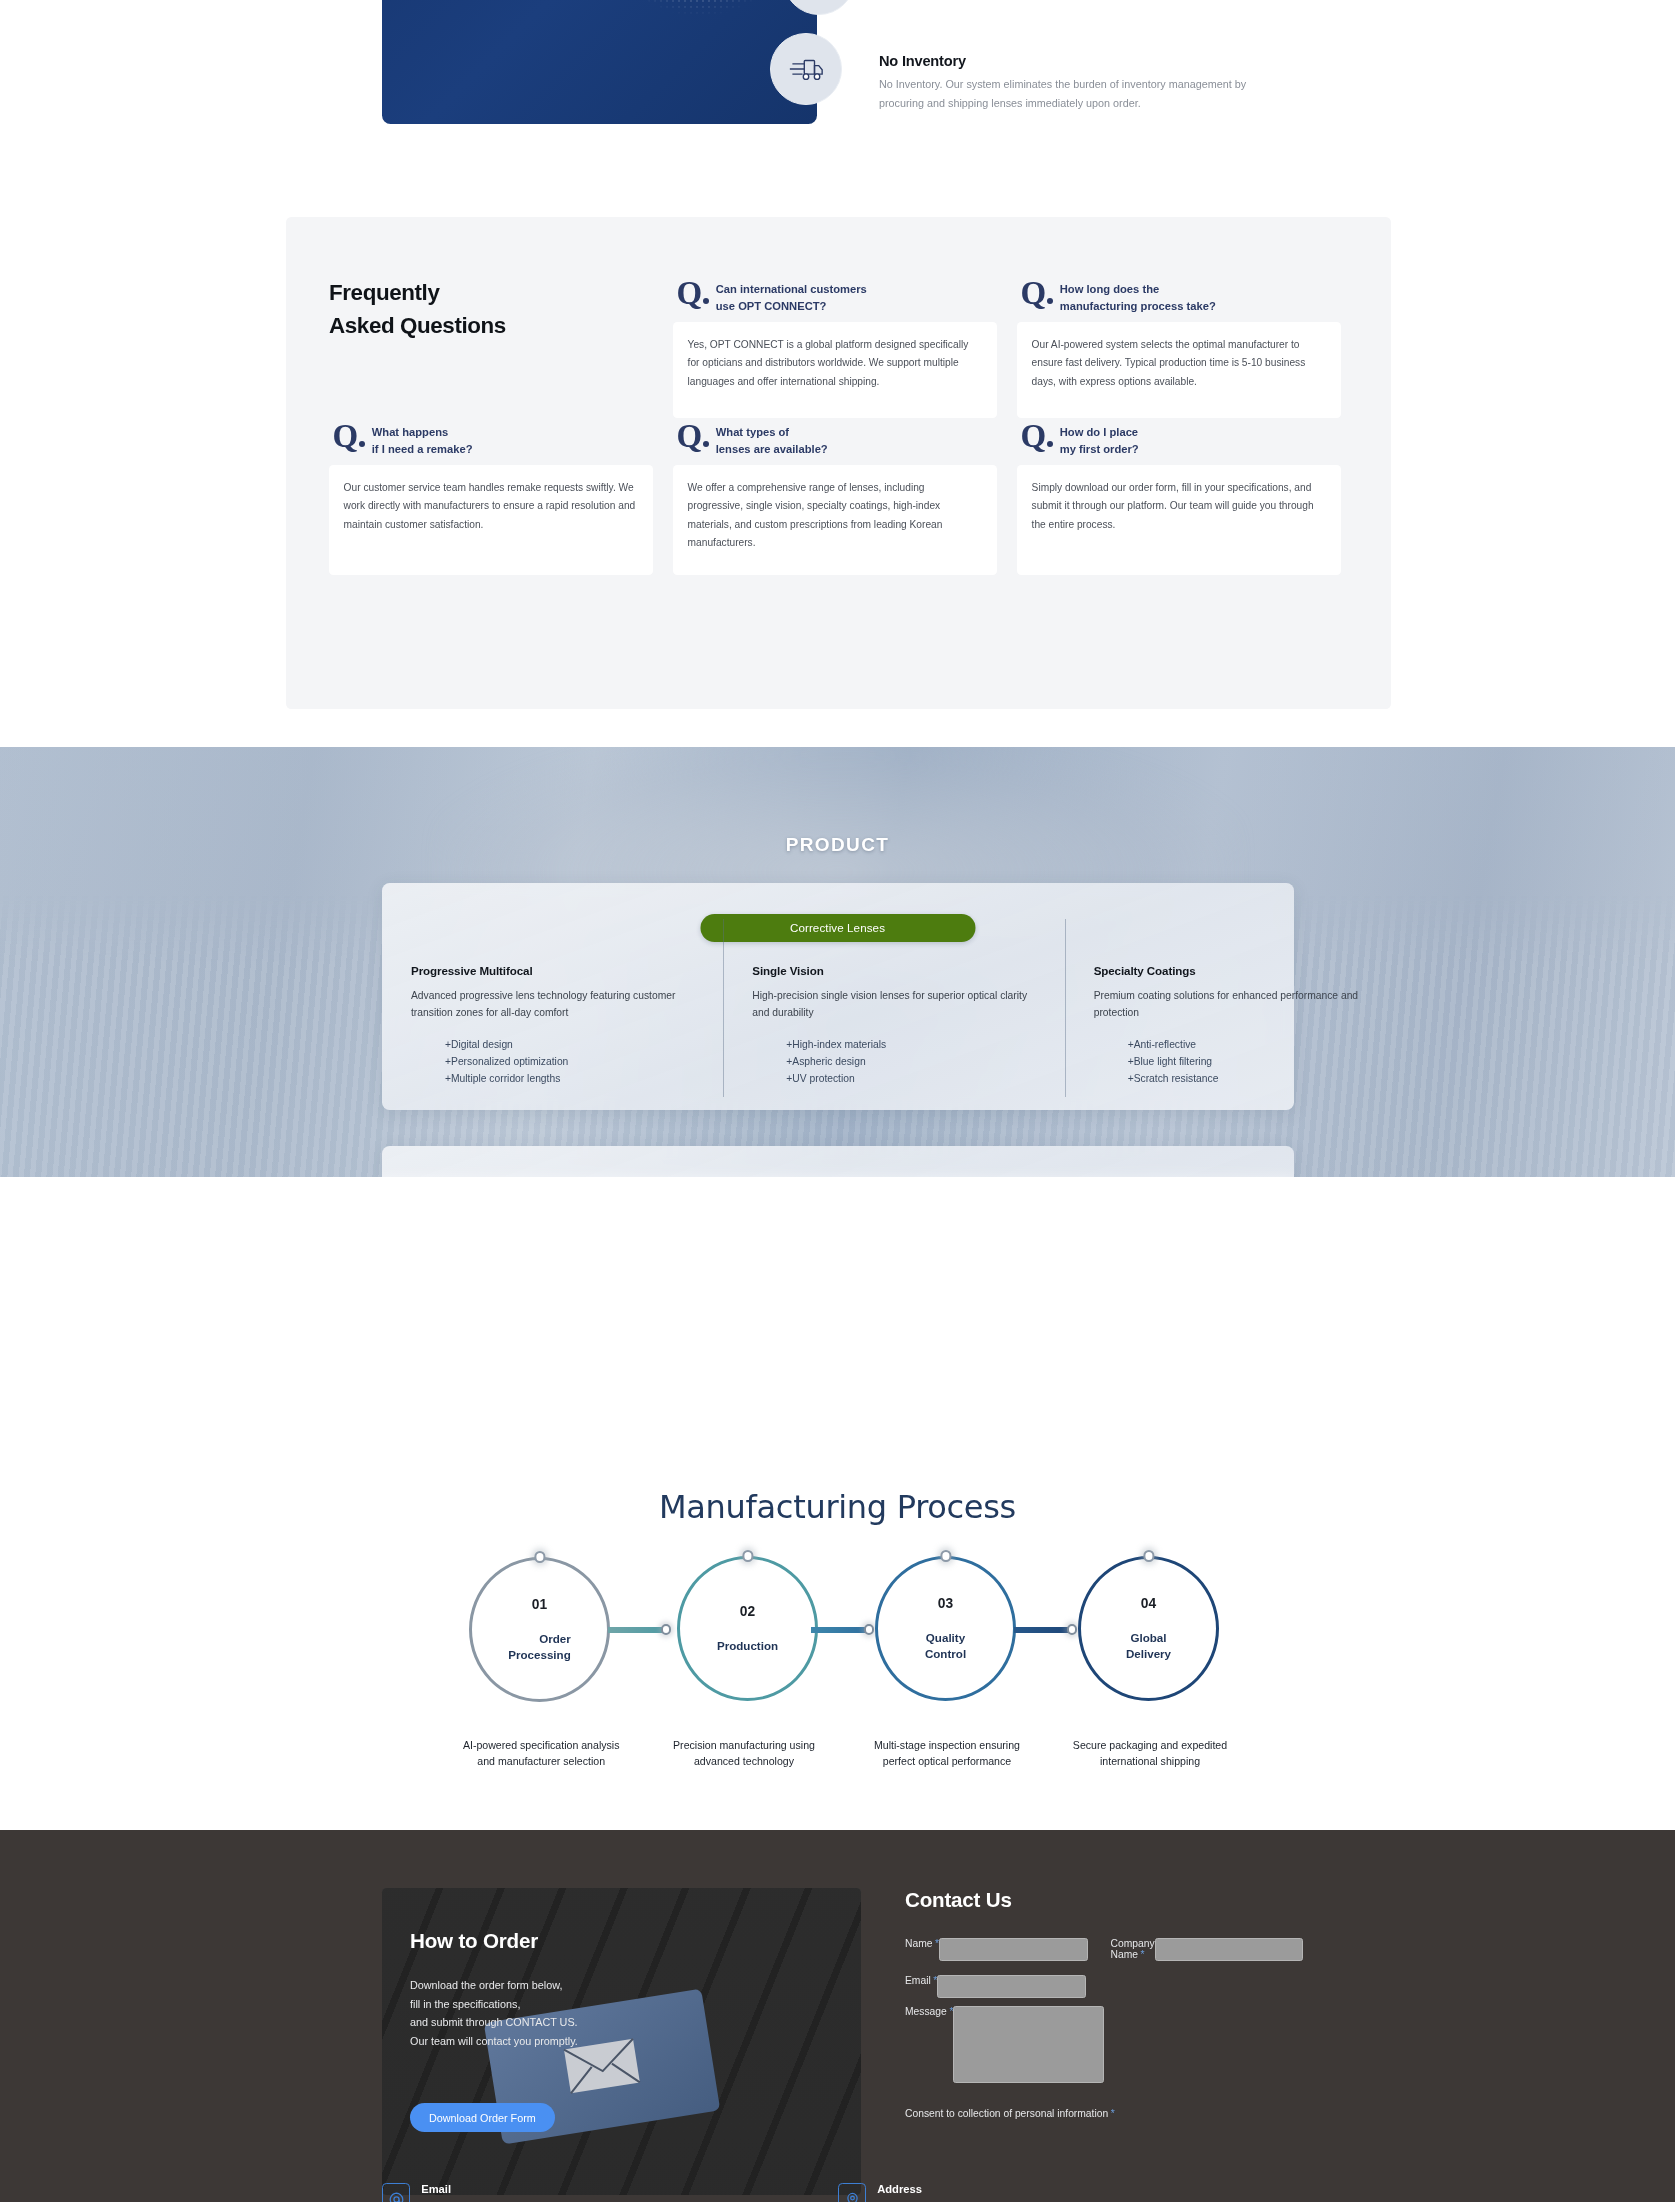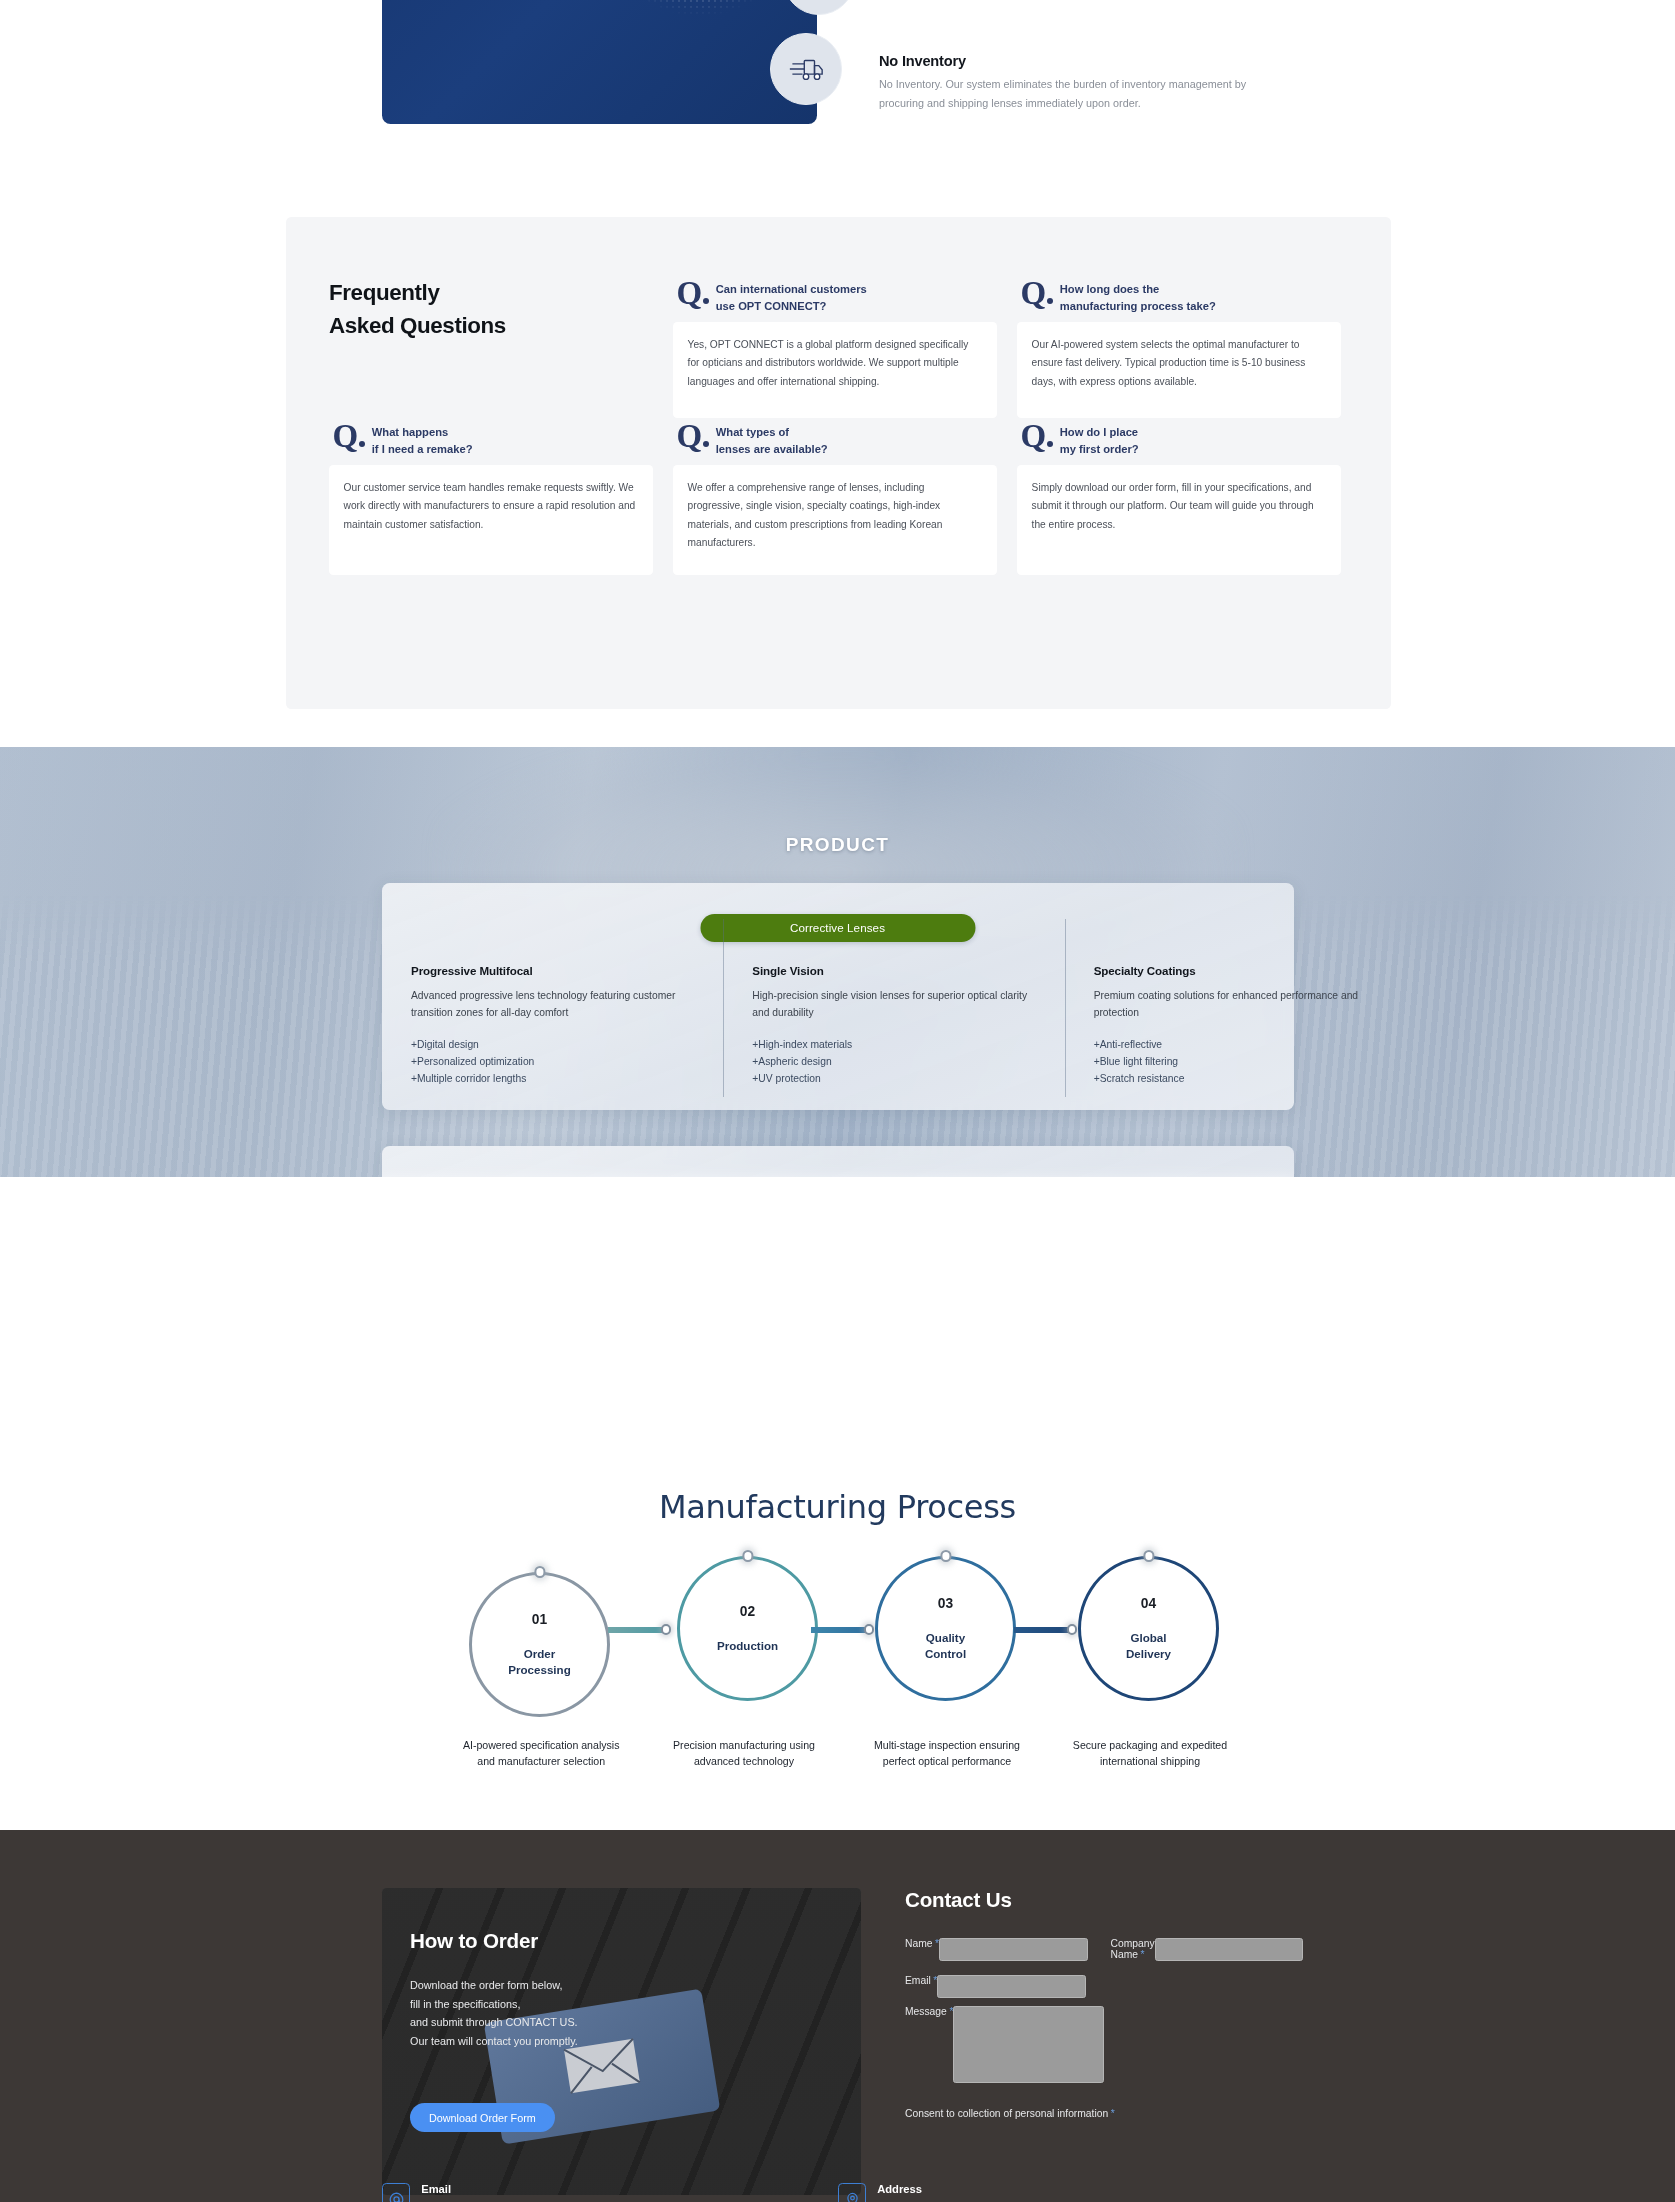--- a/index.html
+++ b/index.html
@@ -182,21 +182,21 @@
     width:0.9px; background: rgba(90,110,135,.42);
   }
   .prod-col h4 {
     font-size: 11.6px; font-weight: 700; color: #10151c;
     margin-bottom: 9.5px; letter-spacing: -0.1px;
   }
   .prod-col p {
     font-size: 10.3px; line-height: 1.68; color: #3c434d;
     margin-bottom: 14.6px;
   }
-  .prod-col ul { list-style: none; }
+  .prod-col ul { list-style: none; margin-left: 34px; }
   .prod-col li {
     font-size: 10.3px; line-height: 1.66; color: #3b4a60;
   }
   .spec-list {
     position: absolute;
     left: 0; top: 1225px; width: 1675px;
     text-align: center;
   }
   .spec-list div {
     font-size: 10.6px; line-height: 1.98; color: #2f3944;
@@ -510,21 +510,21 @@
   <div>Industrial lenses</div>
   <div>Tactical lenses for military and police use</div>
   <div>Dental and Medical Loupes</div>
 </div>
 
 <div class="mfg-section"></div>
 <div class="mfg-title">Manufacturing Process</div>
 
 <div class="mfg-steps">
 
-  <div class="step" style="left:0px; top:16px;">
+  <div class="step" style="left:0px; top:1px;text-align:right;">
     <div class="ring" style="border-color:#8a97a4;">
       <div class="knob"></div>
       <div class="num">01</div>
       <div class="lbl">
         <span>Order</span><br>
         <span>Processing</span>
       </div>
     </div>
   </div>
   <div class="connector" style="left:139px; background:linear-gradient(90deg,#6fa5a8,#4e9aa3);">

